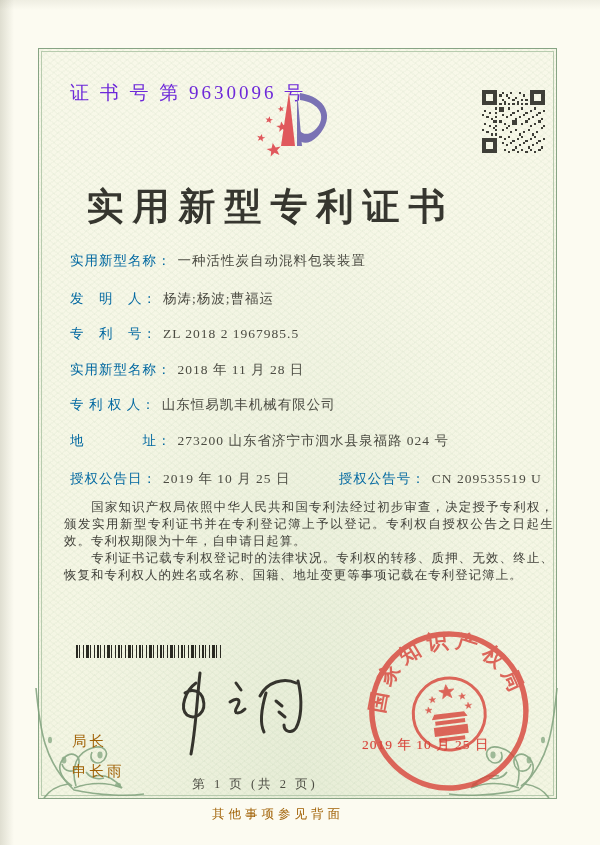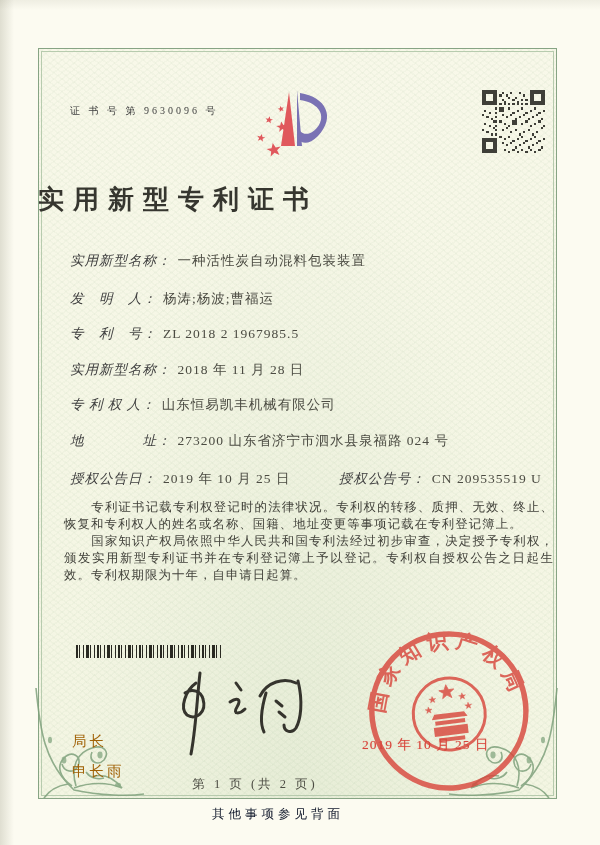--- a/index.html
+++ b/index.html
@@ -21,34 +21,34 @@
     background:
       radial-gradient(ellipse at 50% 100%, rgba(160,190,150,.16), rgba(160,190,150,0) 62%),
       repeating-linear-gradient(38deg, rgba(141,175,133,.055) 0 1.5px, rgba(255,255,255,0) 1.5px 5px),
       repeating-linear-gradient(-38deg, rgba(141,175,133,.055) 0 1.5px, rgba(255,255,255,0) 1.5px 5px),
       linear-gradient(#f8f8e9,#f3f5e2);
   }
   .frame::before{
     content:"";position:absolute;inset:2px;border:1px solid #b7cbae;pointer-events:none;
   }
 
-  .cert-no{position:absolute;left:70px;top:80px;font-size:10px;letter-spacing:3px;color:#404040;margin-top:24px;}
+  .cert-no{position:absolute;left:70px;top:80px;font-size:19px;letter-spacing:3px;color:#6d28d9;}
 
   .logo{position:absolute;left:250px;top:84px;}
   .qr{position:absolute;left:482px;top:90px;}
 
   .title{
-    position:absolute;left:38px;top:182px;width:465px;
-    font-size:26px;font-weight:bold;letter-spacing:9px;color:#36362f;margin:0;
+    position:absolute;left:38px;top:182px;width:465px;text-align:center;
+    font-size:37px;font-weight:bold;letter-spacing:9px;color:#36362f;margin:0;
   }
 
   .field{
     position:absolute;left:70px;font-size:13.5px;color:#4b4b42;letter-spacing:1px;white-space:nowrap;
   }
-  .field .lab{color:#404040;font-style:italic;}
+  .field .lab{color:#0369a1;}
   .field .val{margin-left:6px;margin-top:8px;}
   .grant .pair2{margin-left:44px;}
 
   .body-text{
     position:absolute;left:64px;top:499px;width:490px;
     font-size:12.4px;line-height:17px;letter-spacing:1.1px;color:#41413a;text-align:justify;
   }
   .body-text p{margin:0;text-indent:2.2em;}
 
   .barcode{
@@ -67,21 +67,21 @@
 
   .seal{position:absolute;left:358px;top:626px;transform:rotate(-7deg);opacity:.92;}
   .seal-date{
     position:absolute;left:362px;top:736px;font-size:13.5px;letter-spacing:1px;
     color:#d8453b;white-space:nowrap;text-shadow:0 0 1px rgba(216,69,59,.4);
   }
 
   .page-info{position:absolute;left:38px;top:776px;width:434px;text-align:center;
     font-size:12.5px;letter-spacing:3px;color:#4b4b42;}
   .back-note{position:absolute;left:38px;top:806px;width:480px;text-align:center;
-    font-size:12.5px;letter-spacing:4px;color:#0f172a;}
+    font-size:12.5px;letter-spacing:4px;color:#a16207;}
 
   .flourish{position:absolute;pointer-events:none;}
   .flourish.bl{left:30px;top:682px;}
   .flourish.br{right:37px;top:682px;transform:scaleX(-1);}
 </style>
 </head>
 <body>
 
 <div class="edge-left"></div>
 <div class="edge-top"></div>
@@ -177,22 +177,22 @@
 </div>
 <div class="field" style="top:432px">
   <span class="lab">地　　　　址：</span><span class="val">273200 山东省济宁市泗水县泉福路 024 号</span>
 </div>
 <div class="field grant" style="top:470px">
   <span class="lab">授权公告日：</span><span class="val">2019 年 10 月 25 日</span>
   <span class="lab pair2">授权公告号：</span><span class="val">CN 209535519 U</span>
 </div>
 
 <div class="body-text">
+  <p>国家知识产权局依照中华人民共和国专利法经过初步审查，决定授予专利权，颁发实用新型专利证书并在专利登记簿上予以登记。专利权自授权公告之日起生效。专利权期限为十年，自申请日起算。</p>
   <p>专利证书记载专利权登记时的法律状况。专利权的转移、质押、无效、终止、恢复和专利权人的姓名或名称、国籍、地址变更等事项记载在专利登记簿上。</p>
-  <p>国家知识产权局依照中华人民共和国专利法经过初步审查，决定授予专利权，颁发实用新型专利证书并在专利登记簿上予以登记。专利权自授权公告之日起生效。专利权期限为十年，自申请日起算。</p>
 </div>
 
 <div class="barcode"></div>
 
 <div class="signer">
   <div>局长</div>
   <div>申长雨</div>
 </div>
 
 <svg class="signature" width="180" height="95" viewBox="0 0 180 95">

